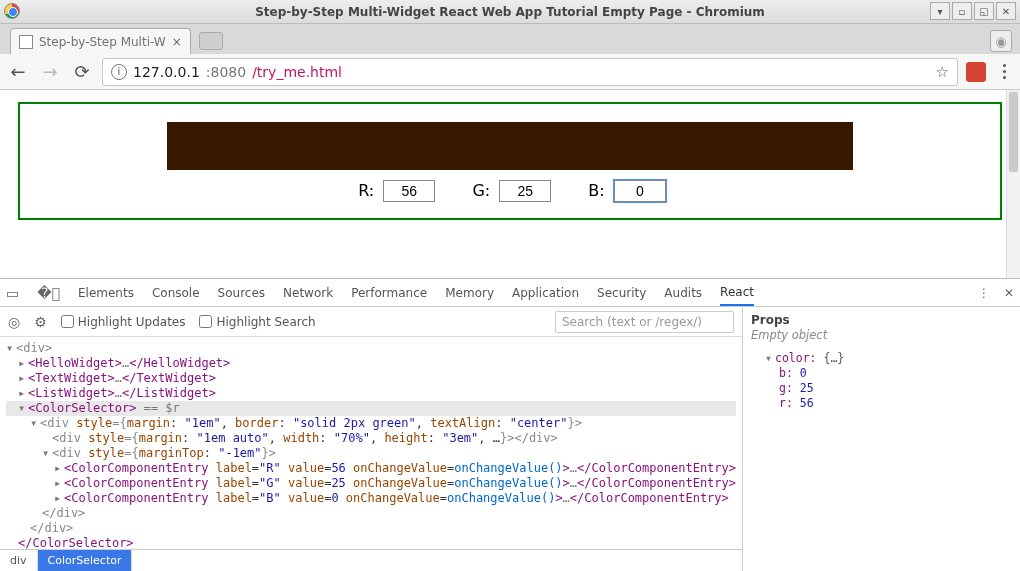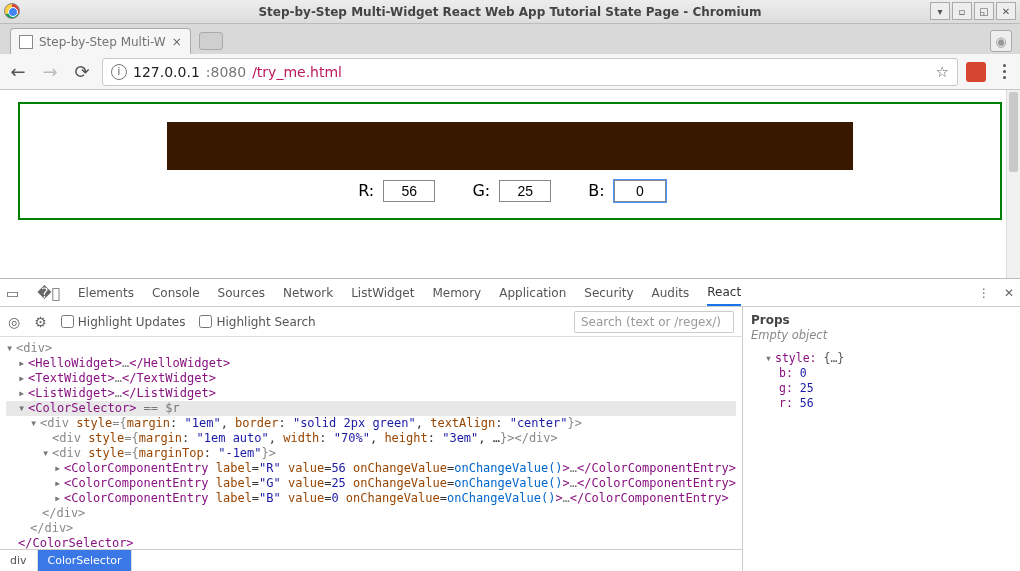--- a/index.html
+++ b/index.html
@@ -50,21 +50,21 @@
 .dt-tabbar .dt-icon{color:#666;font-size:14px;}
 .dt-tabbar .dt-tab{color:#555;cursor:default;}
 .dt-tabbar .dt-tab.active{color:#333;border-bottom:2px solid #1a73e8;padding-bottom:5px;margin-bottom:-6px;}
 .dt-tabbar .dt-right{margin-left:auto;display:flex;gap:14px;align-items:center;color:#666;}
 .dt-body{flex:1;display:flex;min-height:0;}
 .dt-left{flex:1;display:flex;flex-direction:column;min-width:0;}
 .dt-subbar{height:30px;border-bottom:1px solid #ddd;display:flex;align-items:center;padding:0 8px;gap:14px;}
 .dt-subbar .icon{color:#666;font-size:14px;}
 .dt-subbar label{display:flex;align-items:center;gap:4px;color:#555;}
 .dt-subbar input[type=checkbox]{width:13px;height:13px;}
-.dt-subbar .search{margin-left:auto;border:1px solid #ccc;border-radius:2px;height:22px;padding:0 6px;color:#999;width:160px;display:flex;align-items:center;background:#fff;}
+.dt-subbar .search{margin-left:auto;border:1px solid #ccc;border-radius:2px;height:22px;padding:0 6px;color:#999;width:179px;display:flex;align-items:center;background:#fff;}
 .tree{flex:1;overflow:auto;padding:4px 6px;font-family:Menlo,Consolas,monospace;font-size:12px;line-height:15px;white-space:pre;}
 .tree .toggle{color:#777;display:inline-block;width:10px;}
 .tree .tag{color:#881280;}
 .tree .attr{color:#994500;}
 .tree .val{color:#1a1aa6;}
 .tree .fn{color:#0066cc;}
 .tree .sel{background:#e8e8e8;}
 .tree .dim{color:#777;}
 .tree .gray{color:#888;}
 .tree .line{padding-left:0;}
@@ -83,21 +83,21 @@
 .dt-right-panel .obj{color:#555;}
 .dt-right-panel .row{padding-left:14px;}
 .dt-right-panel .row2{padding-left:28px;}
 .dt-right-panel .tw{color:#777;display:inline-block;width:10px;}
 </style>
 </head>
 <body>
 
 <div class="titlebar">
   <span class="chromium-logo"></span>
-  <span class="title">Step-by-Step Multi-Widget React Web App Tutorial State Page - Chromium</span>
+  <span class="title">Step-by-Step Multi-Widget React Web App Tutorial Empty Page - Chromium</span>
   <div class="win-icons">
     <div class="btn">▾</div>
     <div class="btn">▫</div>
     <div class="btn">◱</div>
     <div class="btn">✕</div>
   </div>
 </div>
 
 <div class="tabstrip">
   <div class="tab">
@@ -152,21 +152,21 @@
 </div>
 
 <div class="devtools">
   <div class="dt-tabbar">
     <span class="dt-icon">▭</span>
     <span class="dt-icon">�⃞</span>
     <span class="dt-tab">Elements</span>
     <span class="dt-tab">Console</span>
     <span class="dt-tab">Sources</span>
     <span class="dt-tab">Network</span>
-    <span class="dt-tab">ListWidget</span>
+    <span class="dt-tab">Performance</span>
     <span class="dt-tab">Memory</span>
     <span class="dt-tab">Application</span>
     <span class="dt-tab">Security</span>
     <span class="dt-tab">Audits</span>
     <span class="dt-tab active">React</span>
     <div class="dt-right">
       <span>⋮</span>
       <span>✕</span>
     </div>
   </div>
@@ -188,19 +188,19 @@
       <div class="tree"><div class="line"><span class="toggle">▾</span><span class="gray">&lt;div&gt;</span></div><div class="line i1"><span class="toggle">▸</span><span class="tag">&lt;HelloWidget&gt;</span><span class="dim">…</span><span class="tag">&lt;/HelloWidget&gt;</span></div><div class="line i1"><span class="toggle">▸</span><span class="tag">&lt;TextWidget&gt;</span><span class="dim">…</span><span class="tag">&lt;/TextWidget&gt;</span></div><div class="line i1"><span class="toggle">▸</span><span class="tag">&lt;ListWidget&gt;</span><span class="dim">…</span><span class="tag">&lt;/ListWidget&gt;</span></div><div class="line i1 sel"><span class="toggle">▾</span><span class="tag">&lt;ColorSelector&gt;</span><span class="dim"> == $r</span></div><div class="line i2"><span class="toggle">▾</span><span class="gray">&lt;div </span><span class="attr">style</span><span class="gray">={</span><span class="attr">margin</span>: <span class="val">"1em"</span>, <span class="attr">border</span>: <span class="val">"solid 2px green"</span>, <span class="attr">textAlign</span>: <span class="val">"center"</span><span class="gray">}&gt;</span></div><div class="line i3"><span class="toggle"> </span><span class="gray">&lt;div </span><span class="attr">style</span><span class="gray">={</span><span class="attr">margin</span>: <span class="val">"1em auto"</span>, <span class="attr">width</span>: <span class="val">"70%"</span>, <span class="attr">height</span>: <span class="val">"3em"</span>, …<span class="gray">}&gt;&lt;/div&gt;</span></div><div class="line i3"><span class="toggle">▾</span><span class="gray">&lt;div </span><span class="attr">style</span><span class="gray">={</span><span class="attr">marginTop</span>: <span class="val">"-1em"</span><span class="gray">}&gt;</span></div><div class="line i4"><span class="toggle">▸</span><span class="tag">&lt;ColorComponentEntry</span> <span class="attr">label</span>=<span class="val">"R"</span> <span class="attr">value</span>=<span class="val">56</span> <span class="attr">onChangeValue</span>=<span class="fn">onChangeValue()</span><span class="tag">&gt;</span><span class="dim">…</span><span class="tag">&lt;/ColorComponentEntry&gt;</span></div><div class="line i4"><span class="toggle">▸</span><span class="tag">&lt;ColorComponentEntry</span> <span class="attr">label</span>=<span class="val">"G"</span> <span class="attr">value</span>=<span class="val">25</span> <span class="attr">onChangeValue</span>=<span class="fn">onChangeValue()</span><span class="tag">&gt;</span><span class="dim">…</span><span class="tag">&lt;/ColorComponentEntry&gt;</span></div><div class="line i4"><span class="toggle">▸</span><span class="tag">&lt;ColorComponentEntry</span> <span class="attr">label</span>=<span class="val">"B"</span> <span class="attr">value</span>=<span class="val">0</span> <span class="attr">onChangeValue</span>=<span class="fn">onChangeValue()</span><span class="tag">&gt;</span><span class="dim">…</span><span class="tag">&lt;/ColorComponentEntry&gt;</span></div><div class="line i3"><span class="gray">&lt;/div&gt;</span></div><div class="line i2"><span class="gray">&lt;/div&gt;</span></div><div class="line i1"><span class="tag">&lt;/ColorSelector&gt;</span></div></div>
       <div class="breadcrumb">
         <div class="crumb">div</div>
         <div class="crumb active">ColorSelector</div>
       </div>
     </div>
     <div class="dt-right-panel">
       <div class="hdr">Props</div>
       <div class="empty">Empty object</div>
       <div style="height:8px"></div>
-      <div class="row"><span class="tw">▾</span><span class="key">style:</span> <span class="obj">{…}</span></div>
+      <div class="row"><span class="tw">▾</span><span class="key">color:</span> <span class="obj">{…}</span></div>
       <div class="row2"><span class="key">b:</span> <span class="num">0</span></div>
       <div class="row2"><span class="key">g:</span> <span class="num">25</span></div>
       <div class="row2"><span class="key">r:</span> <span class="num">56</span></div>
     </div>
   </div>
 </div>
 
 </body></html>

